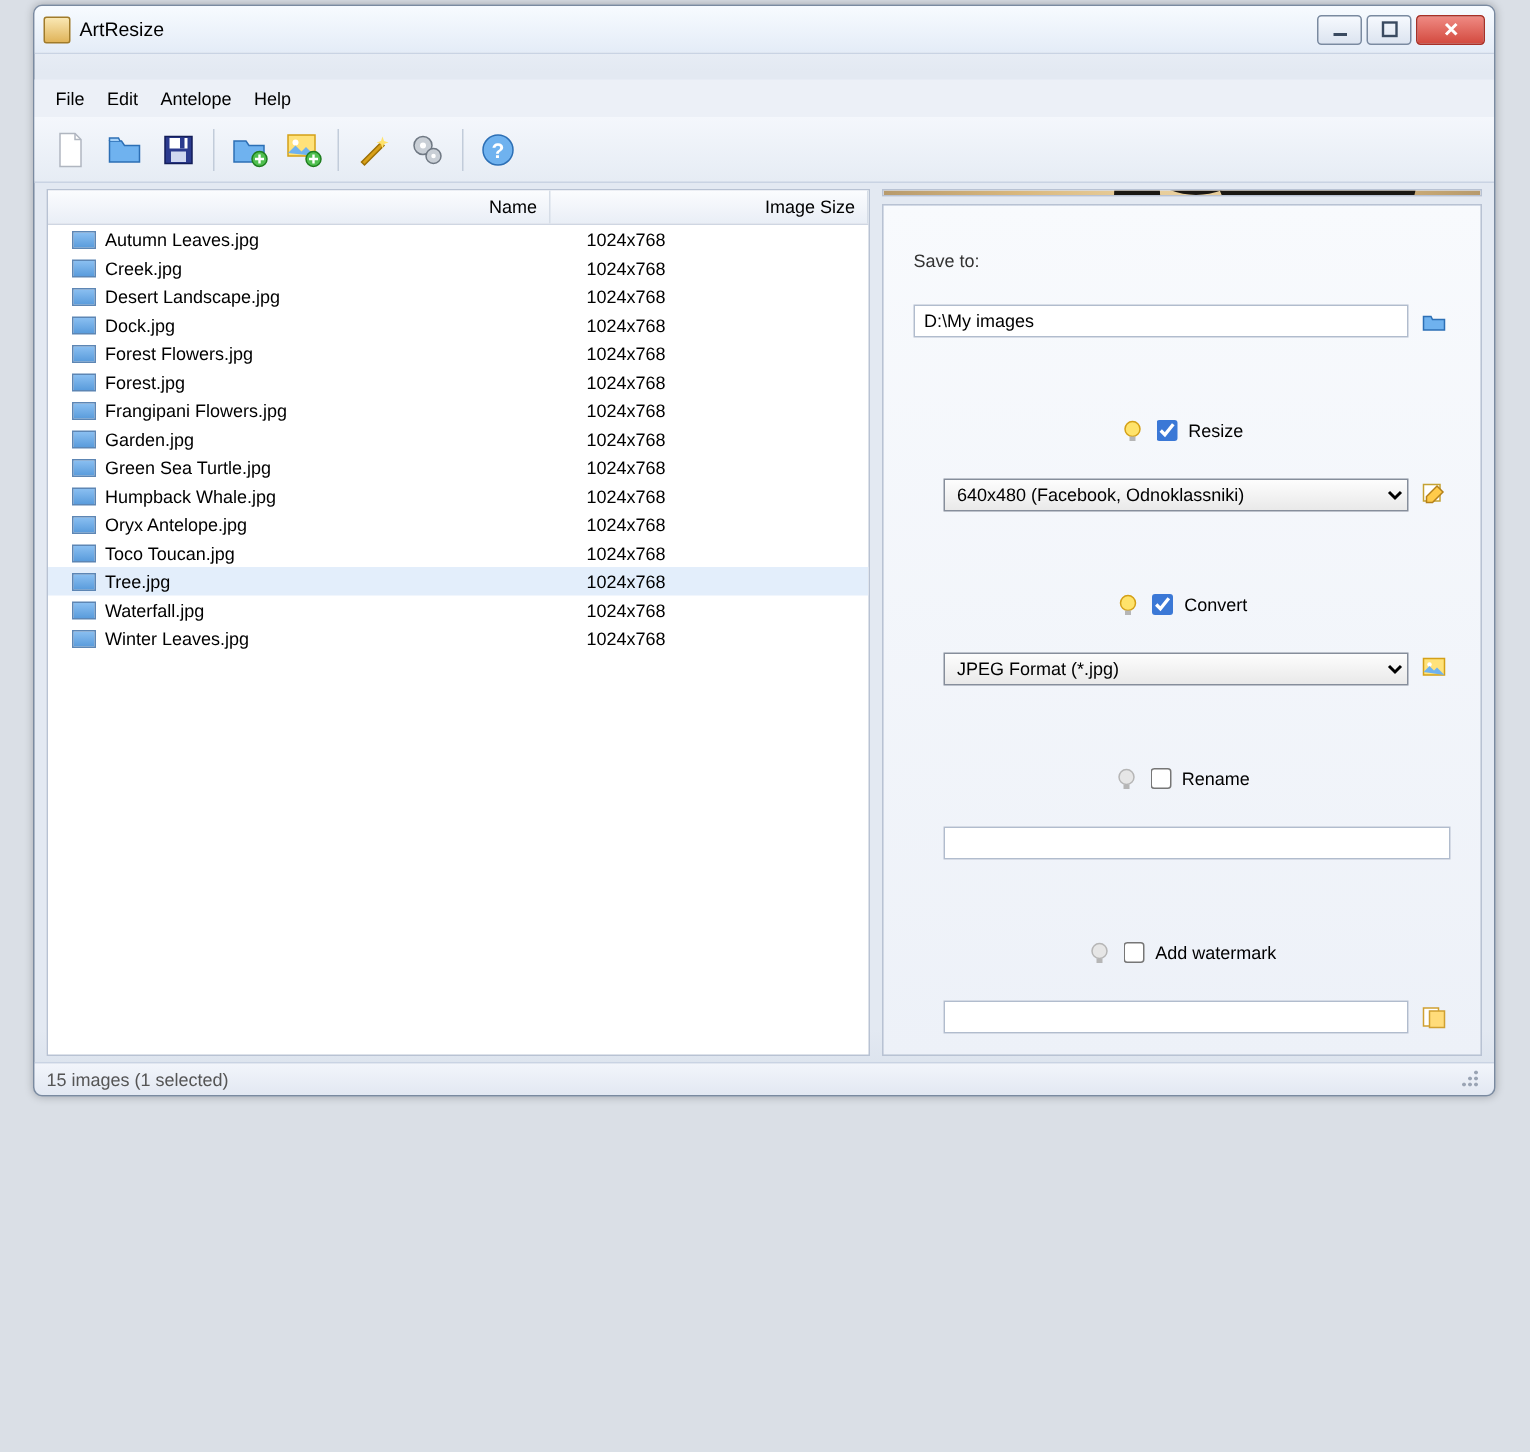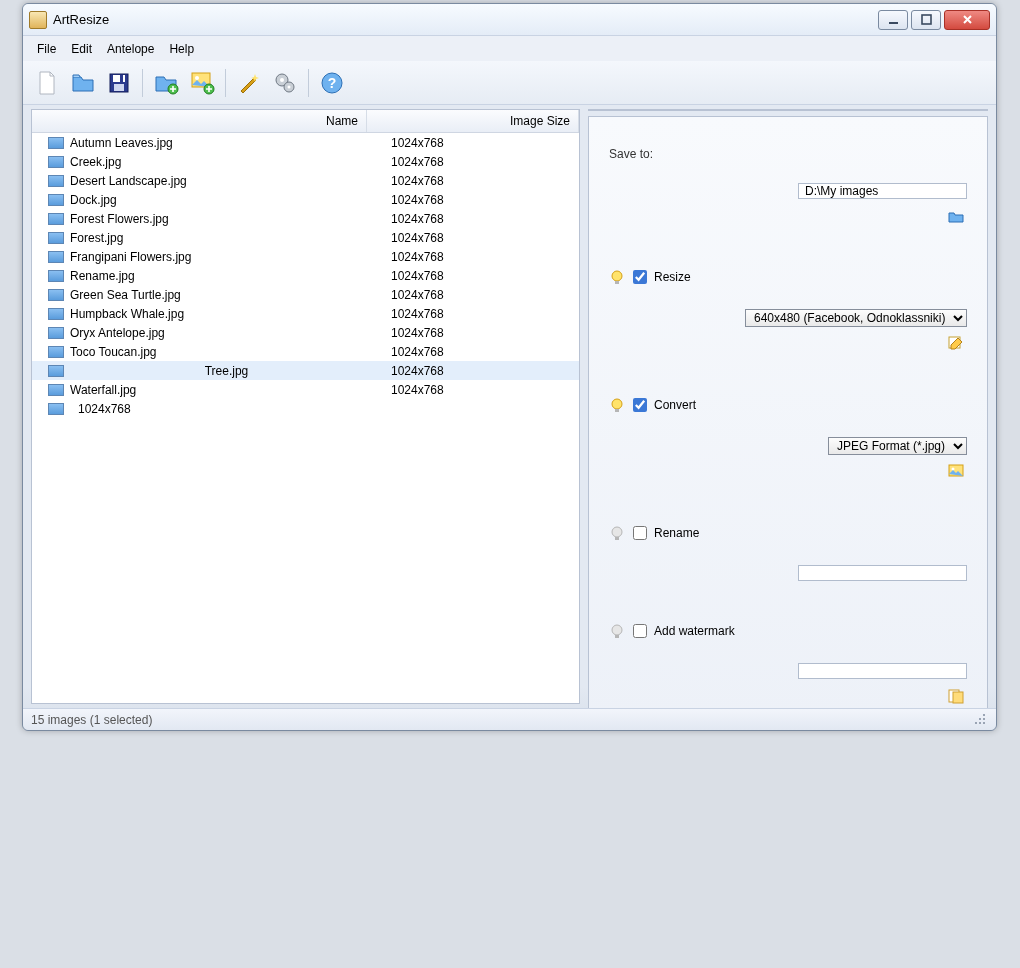--- a/index.html
+++ b/index.html
@@ -24,59 +24,59 @@
   }
   .titlebar .app-icon { width:18px; height:18px; margin-right:6px;
     background:linear-gradient(#f9e7b3,#e0b45a); border:1px solid #a07b2a; border-radius:2px; }
   .titlebar .title { flex:1; font-size:13px; color:#000; }
   .titlebar .buttons { display:flex; gap:3px; }
   .wbtn { width:30px; height:20px; border:1px solid #7a8aa0; border-radius:3px;
     background:linear-gradient(#f6f9fe,#dce4f0); display:flex; align-items:center; justify-content:center;}
   .wbtn.close { width:46px; background:linear-gradient(#ef8a83,#d34a3f); border-color:#a83026;}
   .wbtn svg { width:13px; height:13px; }
   .menubar { height:25px; display:flex; align-items:center; gap:3px; padding:0 8px;
-    background:#ecf0f7;}
+    background:#ecf0f7;margin-top:17px;}
   .menubar span { padding:3px 6px; border-radius:3px; }
   .toolbar { height:44px; display:flex; align-items:center; gap:4px; padding:0 8px;
     background:linear-gradient(#f4f7fc,#e6ecf4); border-bottom:1px solid #c9d3e3;}
   .toolbar .sep { width:1px; height:28px; background:#c2ccda; margin:0 3px; }
   .tbtn { width:32px; height:32px; border:1px solid transparent; border-radius:3px;
     display:flex; align-items:center; justify-content:center;}
   .tbtn svg { width:26px; height:26px; }
 
   .content { flex:1; display:flex; gap:8px; padding:4px 8px 4px 8px; min-height:0;}
   .left { flex:1; border:1px solid #b8c2d3; background:#fff; display:flex; flex-direction:column;}
   .list-header { display:flex; background:linear-gradient(#fbfcfe,#e9eef6);
     border-bottom:1px solid #cfd6e2; font-size:12px;}
   .list-header .colh { padding:4px 8px; border-right:1px solid #d6dde7;text-align:right;}
   .col-name { width:335px; }
   .list-body { flex:1; overflow:auto; }
   .row { display:flex; align-items:center; height:19px; padding-left:16px;}
-  .row.selected { background:#e3eefb;text-align:center; }
+  .row.selected { background:#e3eefb; }
   .row .thumb { width:16px; height:12px; margin-right:6px;
     background:linear-gradient(#8abff1,#5a9cdc); border:1px solid #5d86b4;}
   .row .name { width:313px; white-space:nowrap; overflow:hidden; text-overflow:ellipsis;}
   .row .size { padding-left:8px; }
 
   .right { width:400px; display:flex; flex-direction:column; gap:5px;}
   .preview { height:300px; border:1px solid #b8c2d3; position:relative; overflow:hidden;
     background:#f9f9fa;}
   .preview svg { width:100%; height:100%; display:block;}
   .options { flex:1; border:1px solid #b8c2d3; background:linear-gradient(#f8fafd,#edf1f8);
     padding:30px 20px 14px 20px; display:flex; flex-direction:column; gap:22px;}
   .opt-label { font-size:12px; color:#333; }
-  .row-flex { display:flex; align-items:flex-end; gap:6px;flex-direction:column; }
+  .row-flex { display:flex; align-items:flex-start; gap:6px; }
   .text-input { flex:1; height:22px; border:1px solid #b1bccd; background:#fff; padding:0 6px;
     font-size:12px;}
   .select { flex:1; height:22px; border:1px solid #868e9b; background:linear-gradient(#fdfdfd,#e9e9e9);
     font-size:12px; padding:0 4px;}
   .icon-btn { width:22px; height:22px; border:1px solid transparent; border-radius:3px;
     display:flex; align-items:center; justify-content:center;}
   .bulb { width:16px; height:16px; }
-  .chk { display:flex; align-items:center; gap:4px; margin-top:18px;}
+  .chk { display:flex; align-items:center; gap:4px; margin-top:30px;justify-content:center;}
   input[type=checkbox]{ width:14px; height:14px; accent-color:#3b78d6;}
   .statusbar { height:22px; padding:0 8px; display:flex; align-items:center;
     border-top:1px solid #c9d3e3; background:linear-gradient(#f2f5fb,#e2e8f2);
     font-size:12px; color:#555; border-radius:0 0 6px 6px; justify-content:space-between;}
   .grip { width:14px; height:14px; background:
     radial-gradient(circle at 10px 10px,#9aa4b4 1px,transparent 1.5px),
     radial-gradient(circle at 6px 10px,#9aa4b4 1px,transparent 1.5px),
     radial-gradient(circle at 10px 6px,#9aa4b4 1px,transparent 1.5px),
     radial-gradient(circle at 2px 10px,#9aa4b4 1px,transparent 1.5px),
     radial-gradient(circle at 6px 6px,#9aa4b4 1px,transparent 1.5px),
@@ -214,21 +214,21 @@
             <div class="name">Forest.jpg</div>
             <div class="size">1024x768</div>
           </div>
           <div class="row">
             <div class="thumb"></div>
             <div class="name">Frangipani Flowers.jpg</div>
             <div class="size">1024x768</div>
           </div>
           <div class="row">
             <div class="thumb"></div>
-            <div class="name">Rename.jpg</div>
+            <div class="name">Garden.jpg</div>
             <div class="size">1024x768</div>
           </div>
           <div class="row">
             <div class="thumb"></div>
             <div class="name">Green Sea Turtle.jpg</div>
             <div class="size">1024x768</div>
           </div>
           <div class="row">
             <div class="thumb"></div>
             <div class="name">Humpback Whale.jpg</div>
@@ -249,20 +249,21 @@
             <div class="name">Tree.jpg</div>
             <div class="size">1024x768</div>
           </div>
           <div class="row">
             <div class="thumb"></div>
             <div class="name">Waterfall.jpg</div>
             <div class="size">1024x768</div>
           </div>
           <div class="row">
             <div class="thumb"></div>
+            <div class="name">Winter Leaves.jpg</div>
             <div class="size">1024x768</div>
           </div>
         </div>
     </div>
 
     <div class="right">
       <div class="preview">
         <svg viewBox="0 0 400 300" preserveAspectRatio="xMidYMid slice">
           <defs>
             <radialGradient id="sky" cx="50%" cy="35%" r="70%">

